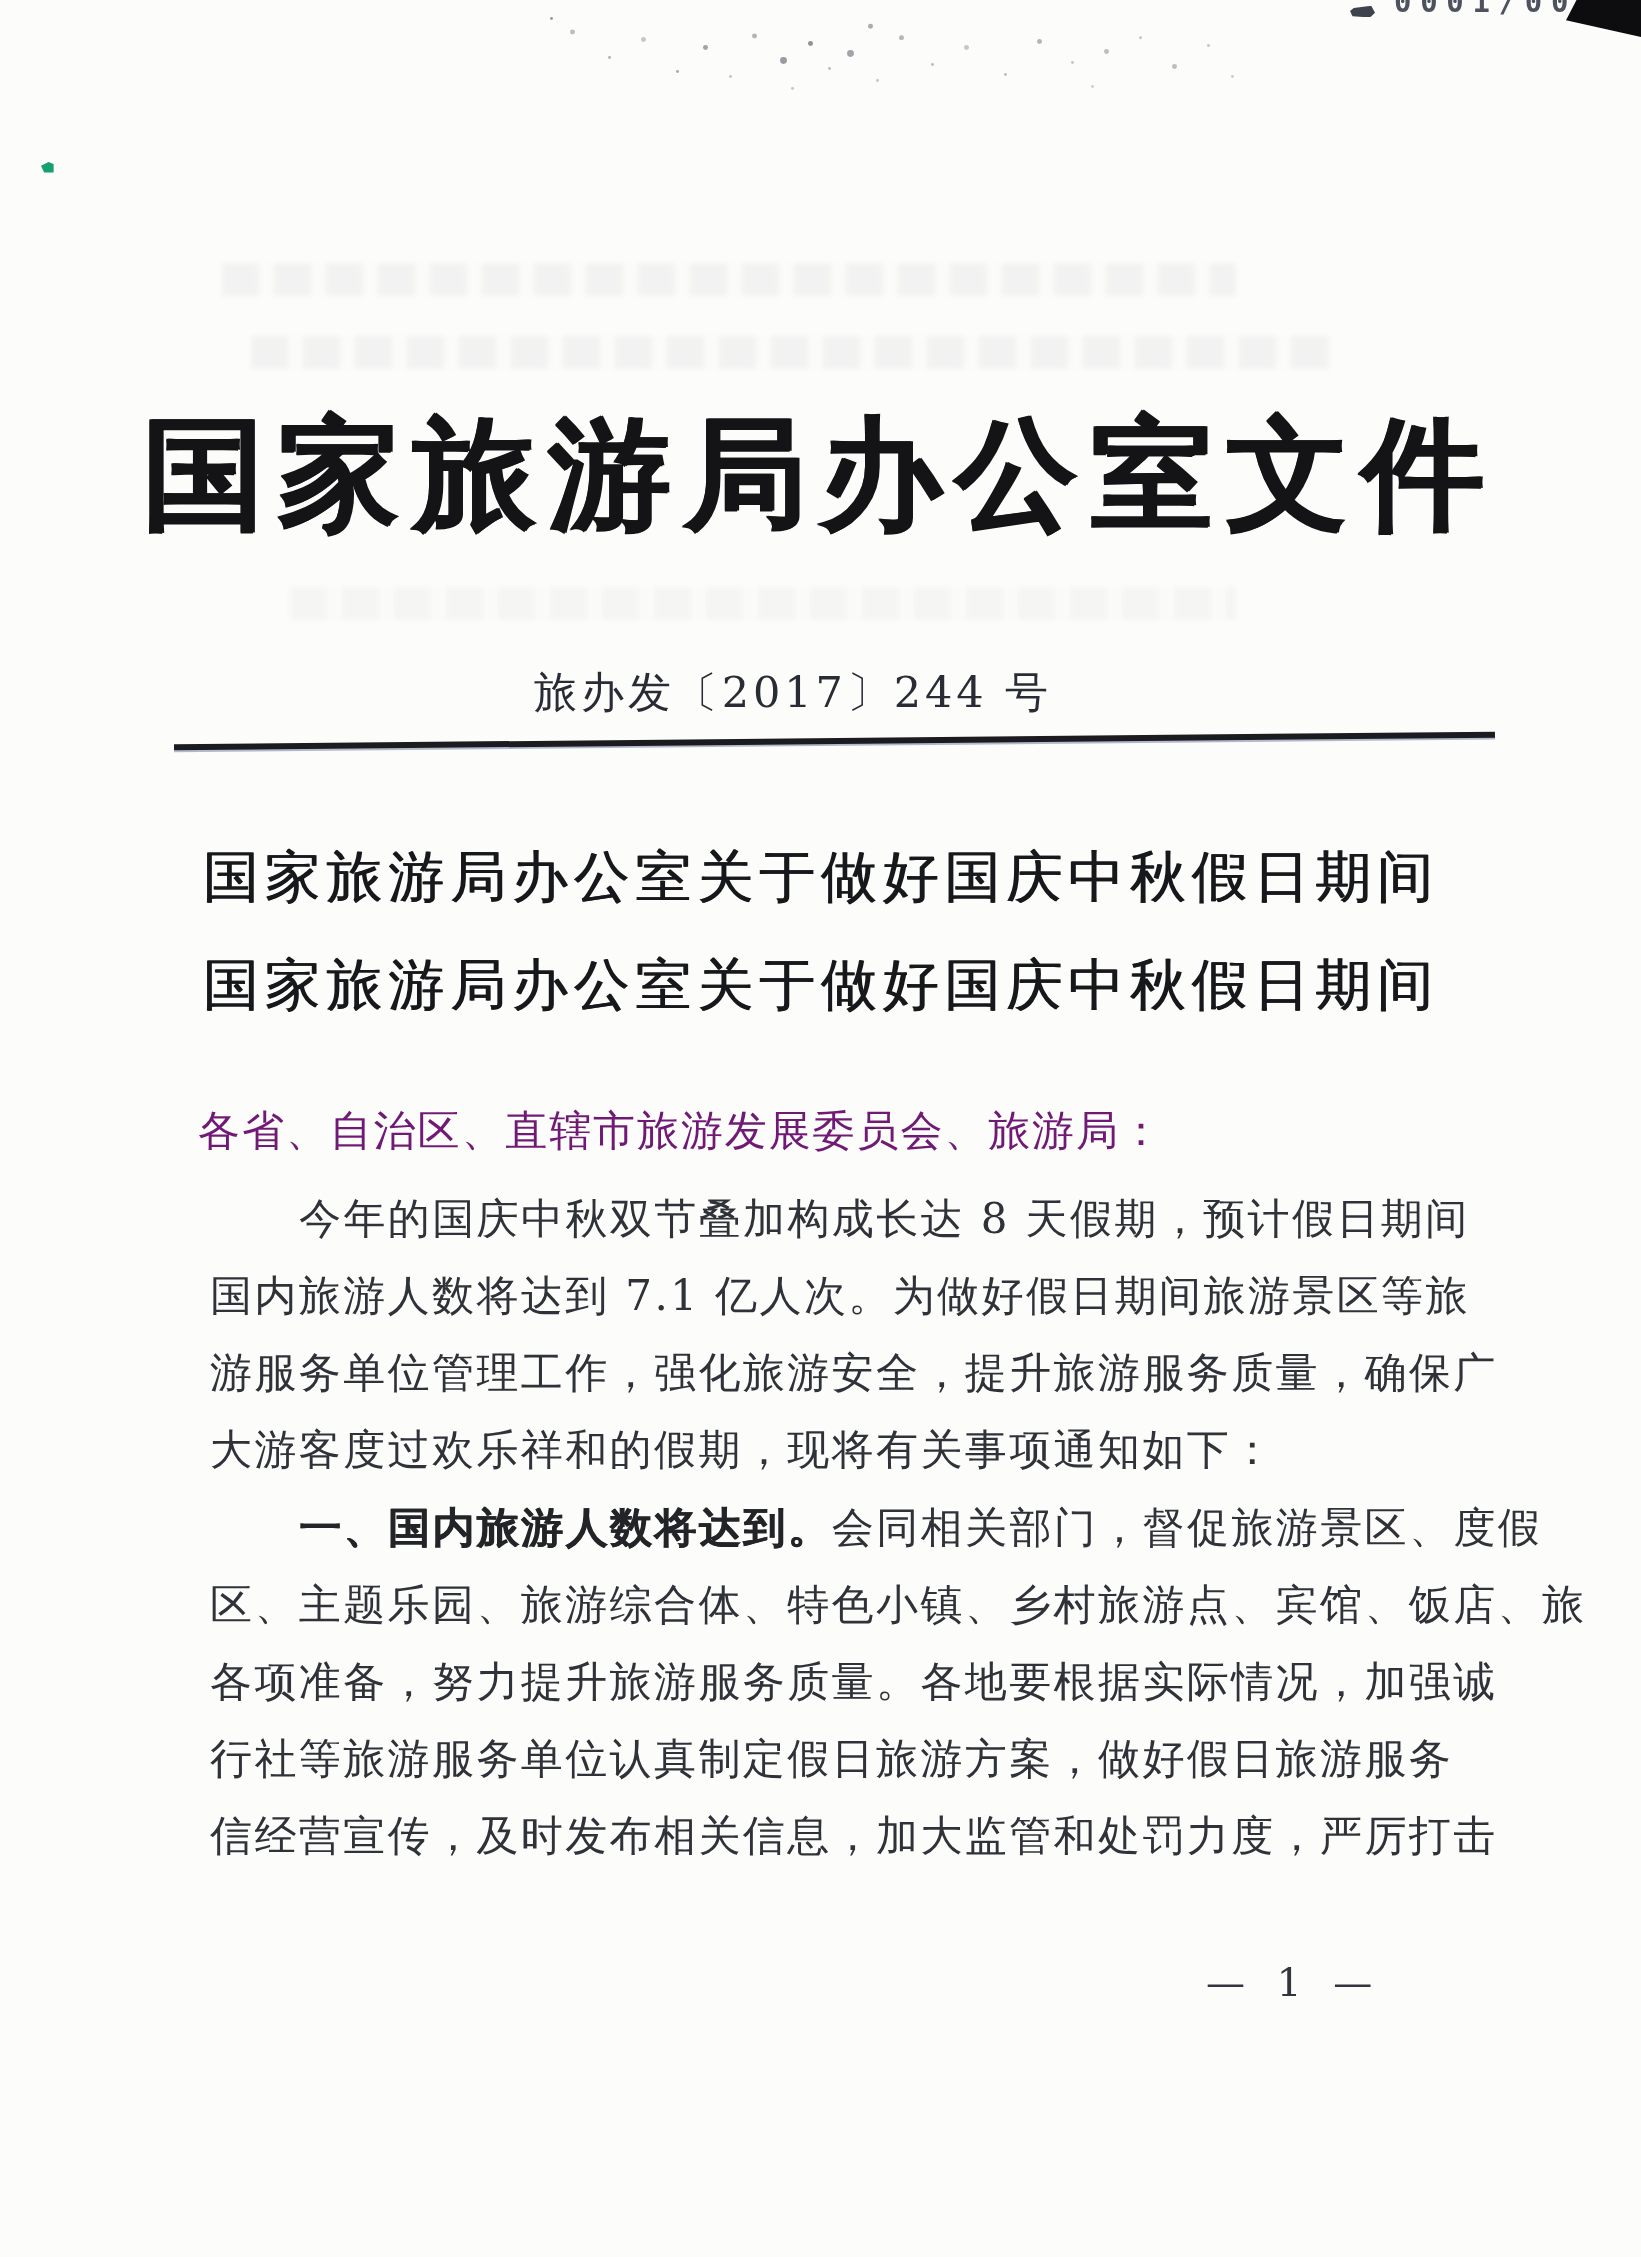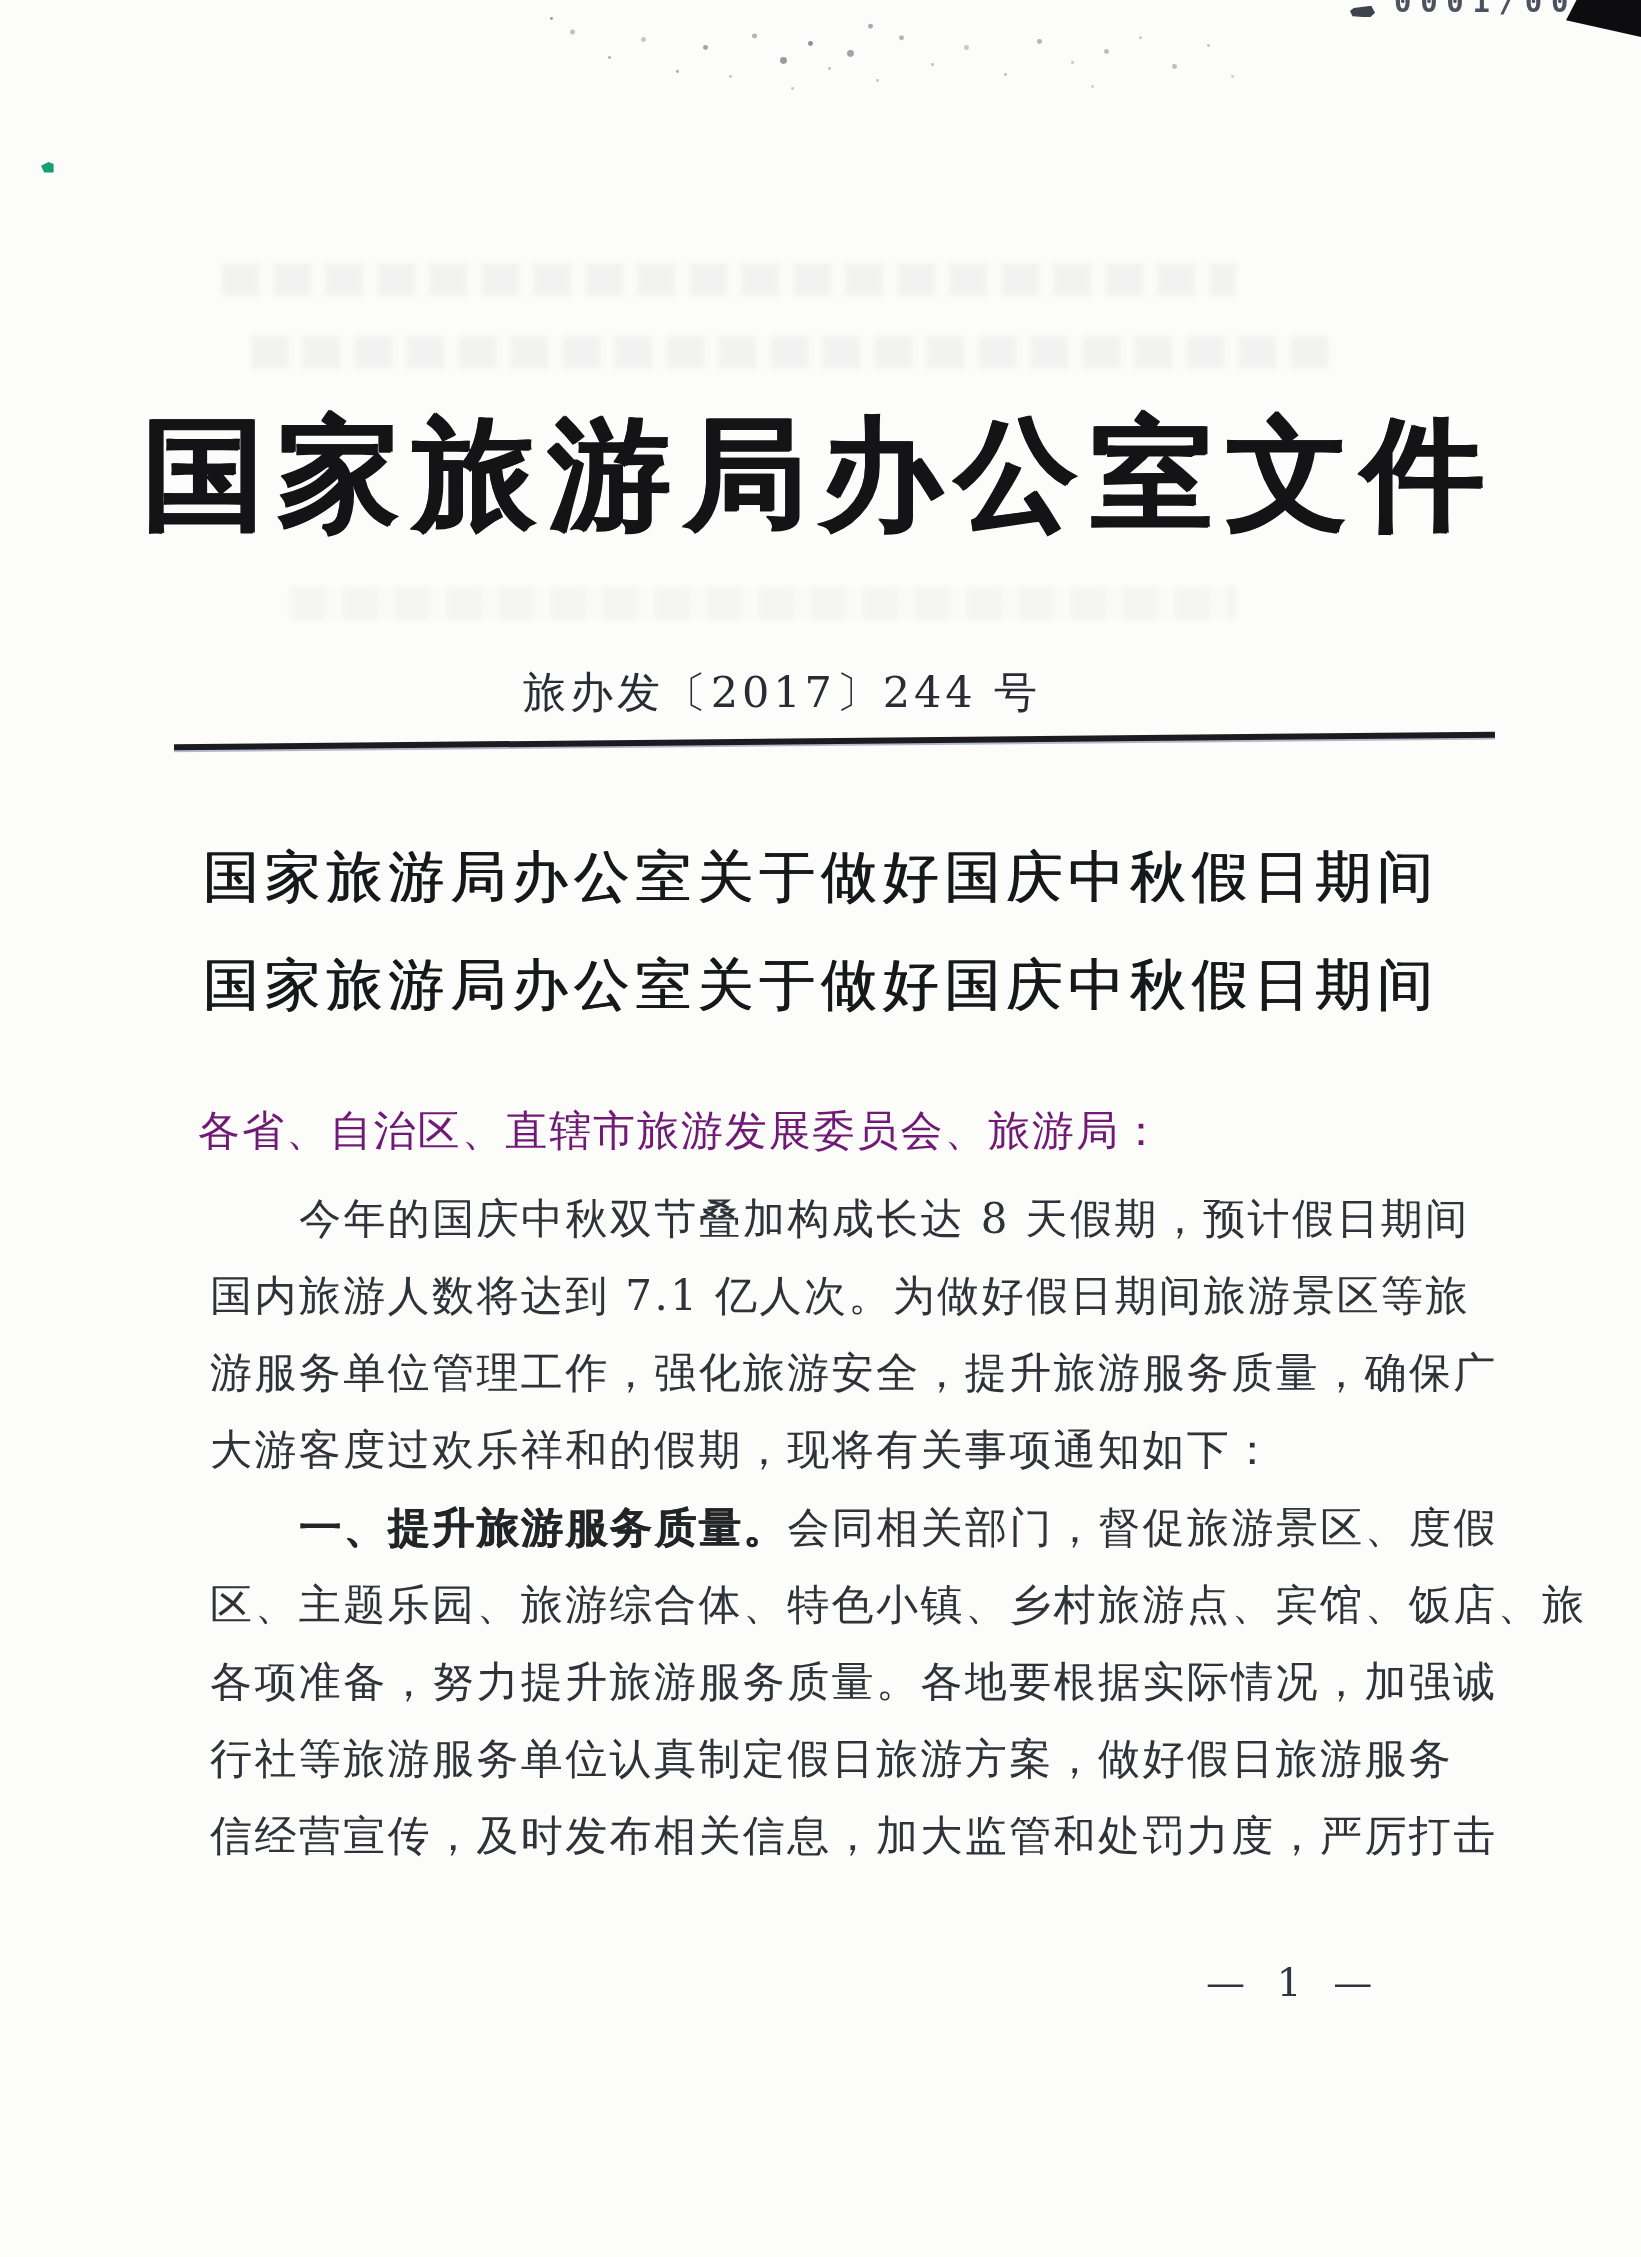--- a/index.html
+++ b/index.html
@@ -76,21 +76,21 @@
   
   .letterhead-title{
     position:absolute; top:394px; left:0; width:1638px;
     text-align:center;
     font-size:122px; font-weight:bold; letter-spacing:13.5px;
     color:#141417;
     text-shadow:1.9px 0 0 currentColor, 0 1px 0 currentColor;
     white-space:nowrap;
   }
   .doc-number{
-    position:absolute; top:664px; left:0; width:1564px;
+    position:absolute; top:664px; left:11px; width:1564px;
     text-align:center;
     font-size:43px; letter-spacing:3.9px; color:#2a2c35;
     white-space:nowrap;
   }
   .rule{
     position:absolute; top:738px; left:174px;
     width:1321px; height:5.8px;
     background:#1b1b20;
     transform:rotate(-0.55deg);
     box-shadow:0 1.9px 0 rgba(40,60,120,.35);
@@ -169,21 +169,21 @@
 
   <div class="body-block para1">
     <div class="line indent">今年的国庆中秋双节叠加构成长达 8 天假期，预计假日期间</div>
     <div class="line">国内旅游人数将达到 7.1 亿人次。为做好假日期间旅游景区等旅</div>
     <div class="line">游服务单位管理工作，强化旅游安全，提升旅游服务质量，确保广</div>
     <div class="line noju">大游客度过欢乐祥和的假期，现将有关事项通知如下：</div>
   </div>
 
   <div class="body-block para2">
     <div class="line indent">
-      <span class="bold">一、提升旅游服务质量。</span><span>会同相关部门，督促旅游景区、度假</span>
+      <span class="bold">一、国内旅游人数将达到。</span><span>会同相关部门，督促旅游景区、度假</span>
     </div>
     <div class="line">区、主题乐园、旅游综合体、特色小镇、乡村旅游点、宾馆、饭店、旅</div>
     <div class="line">各项准备，努力提升旅游服务质量。各地要根据实际情况，加强诚</div>
     <div class="line">行社等旅游服务单位认真制定假日旅游方案，做好假日旅游服务</div>
     <div class="line">信经营宣传，及时发布相关信息，加大监管和处罚力度，严厉打击</div>
   </div>
 
   <div class="page-number">— 1 —</div>
 
 </div>

